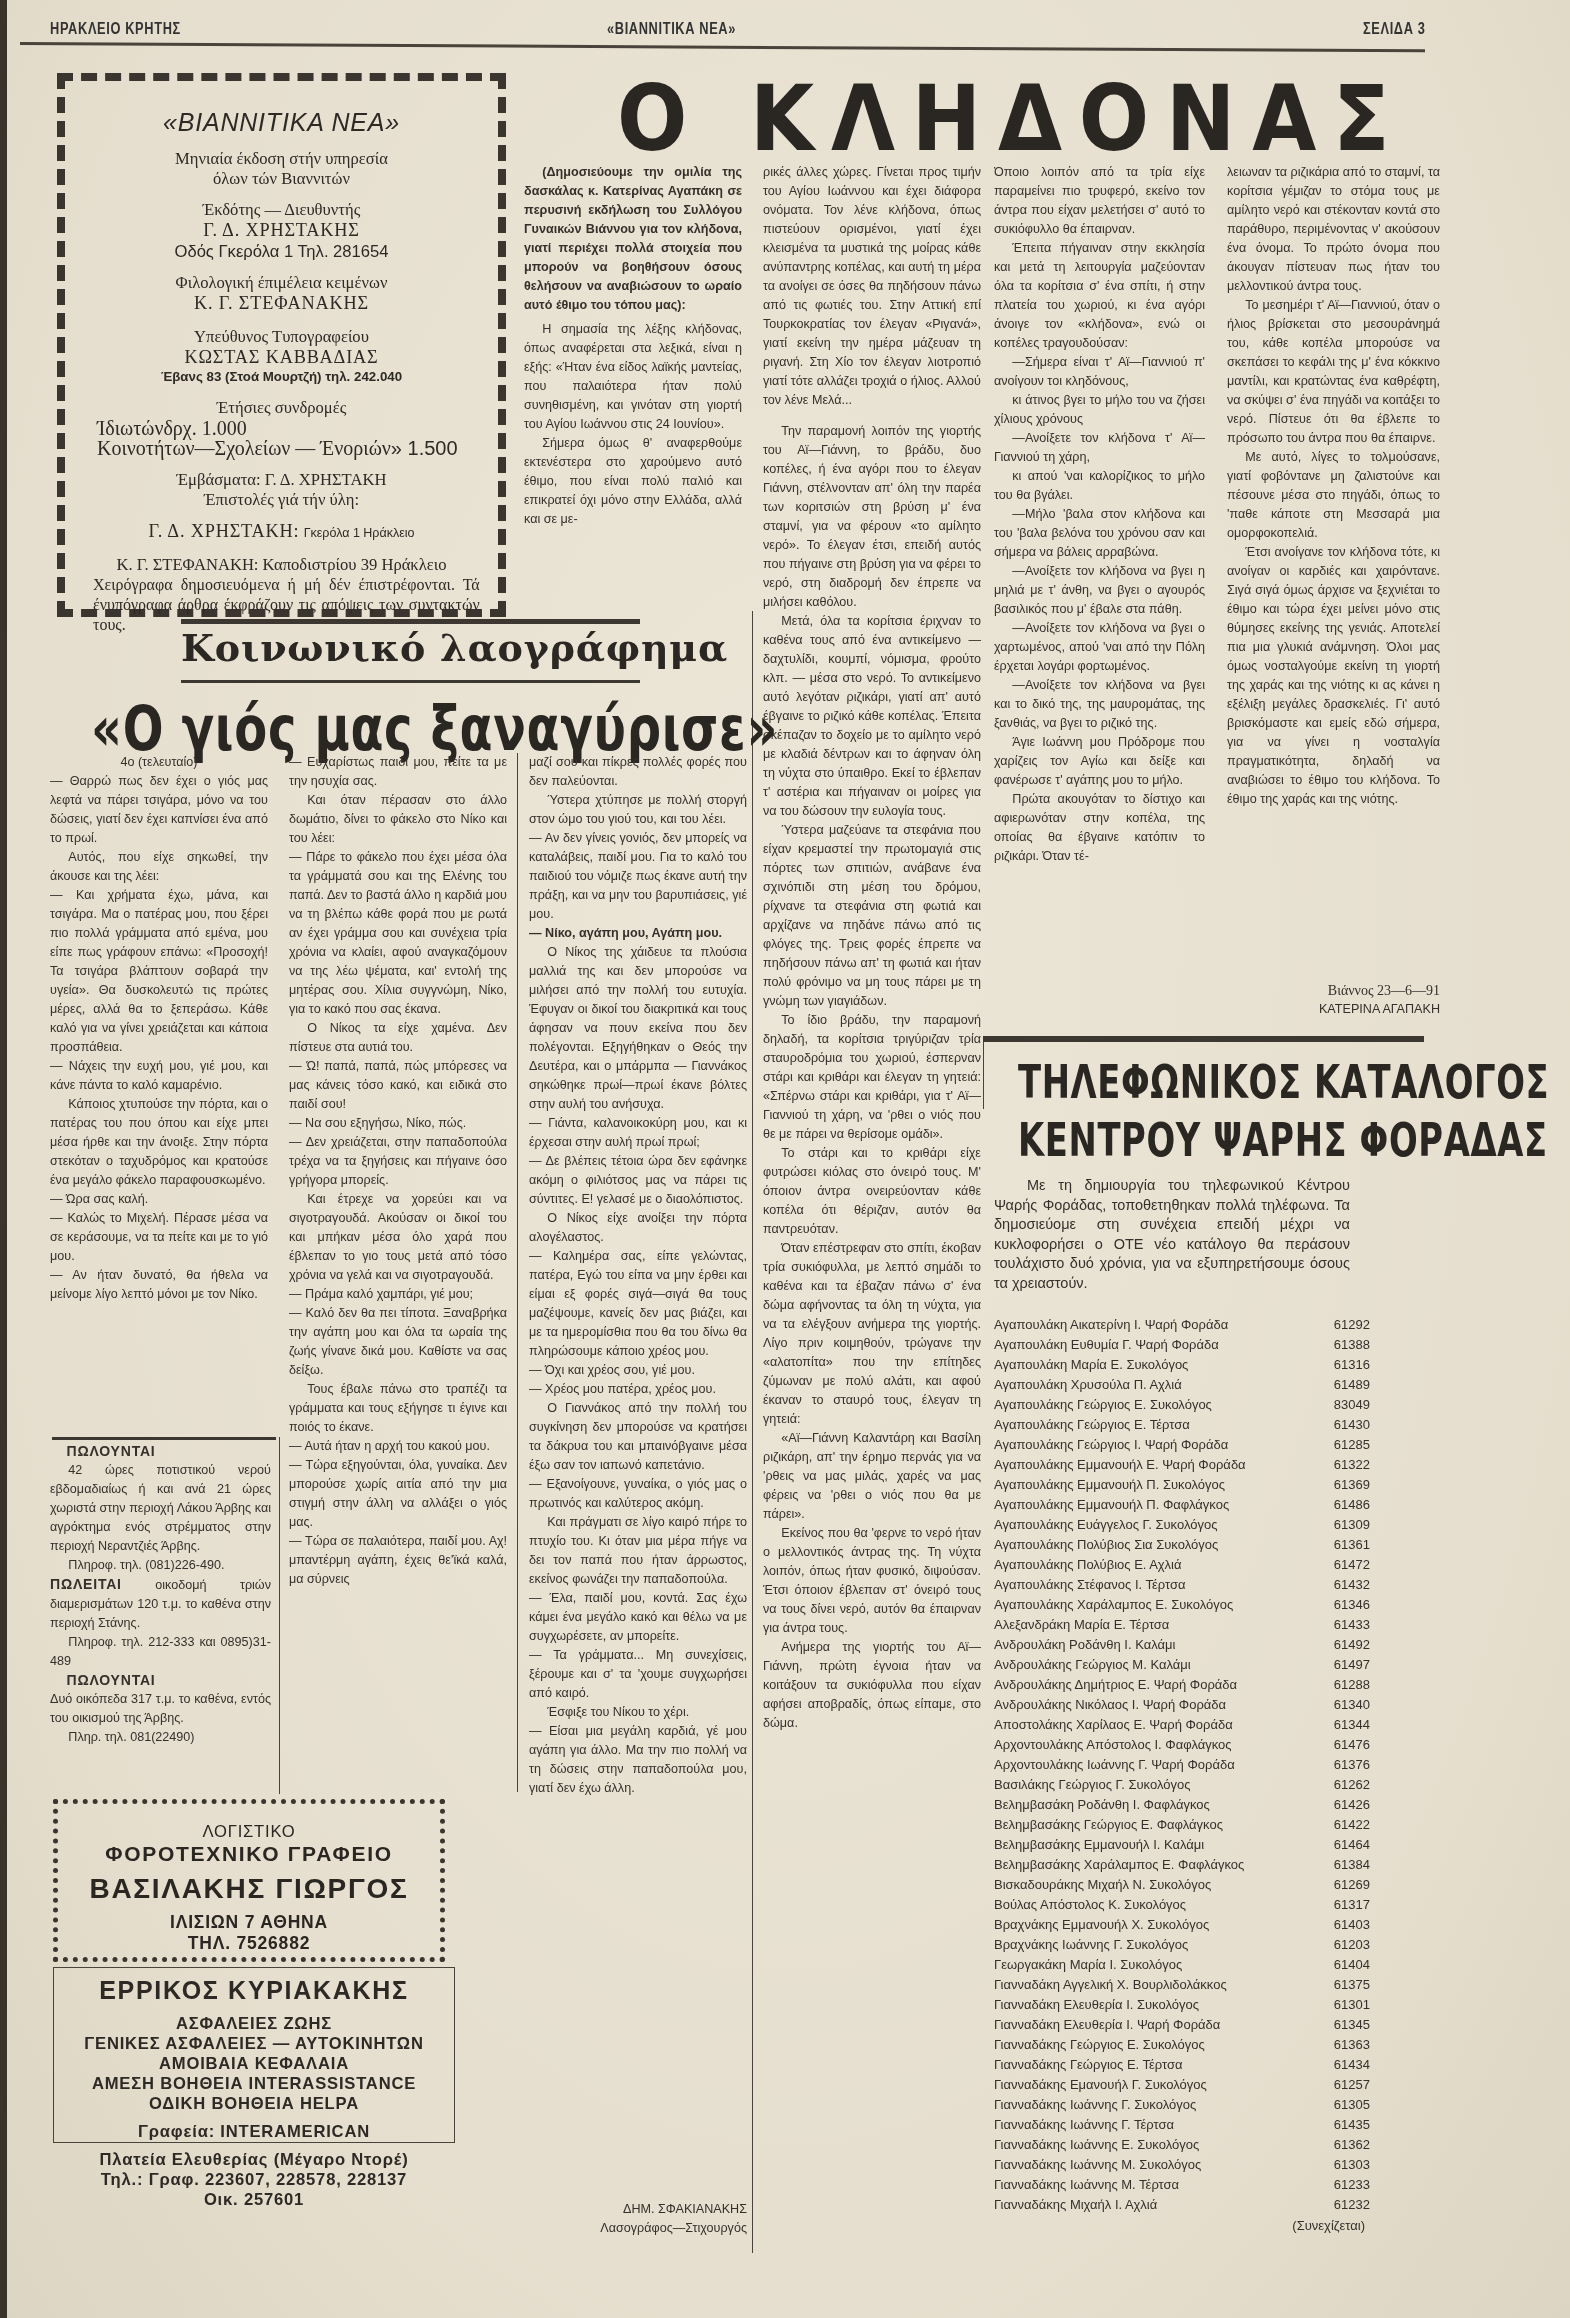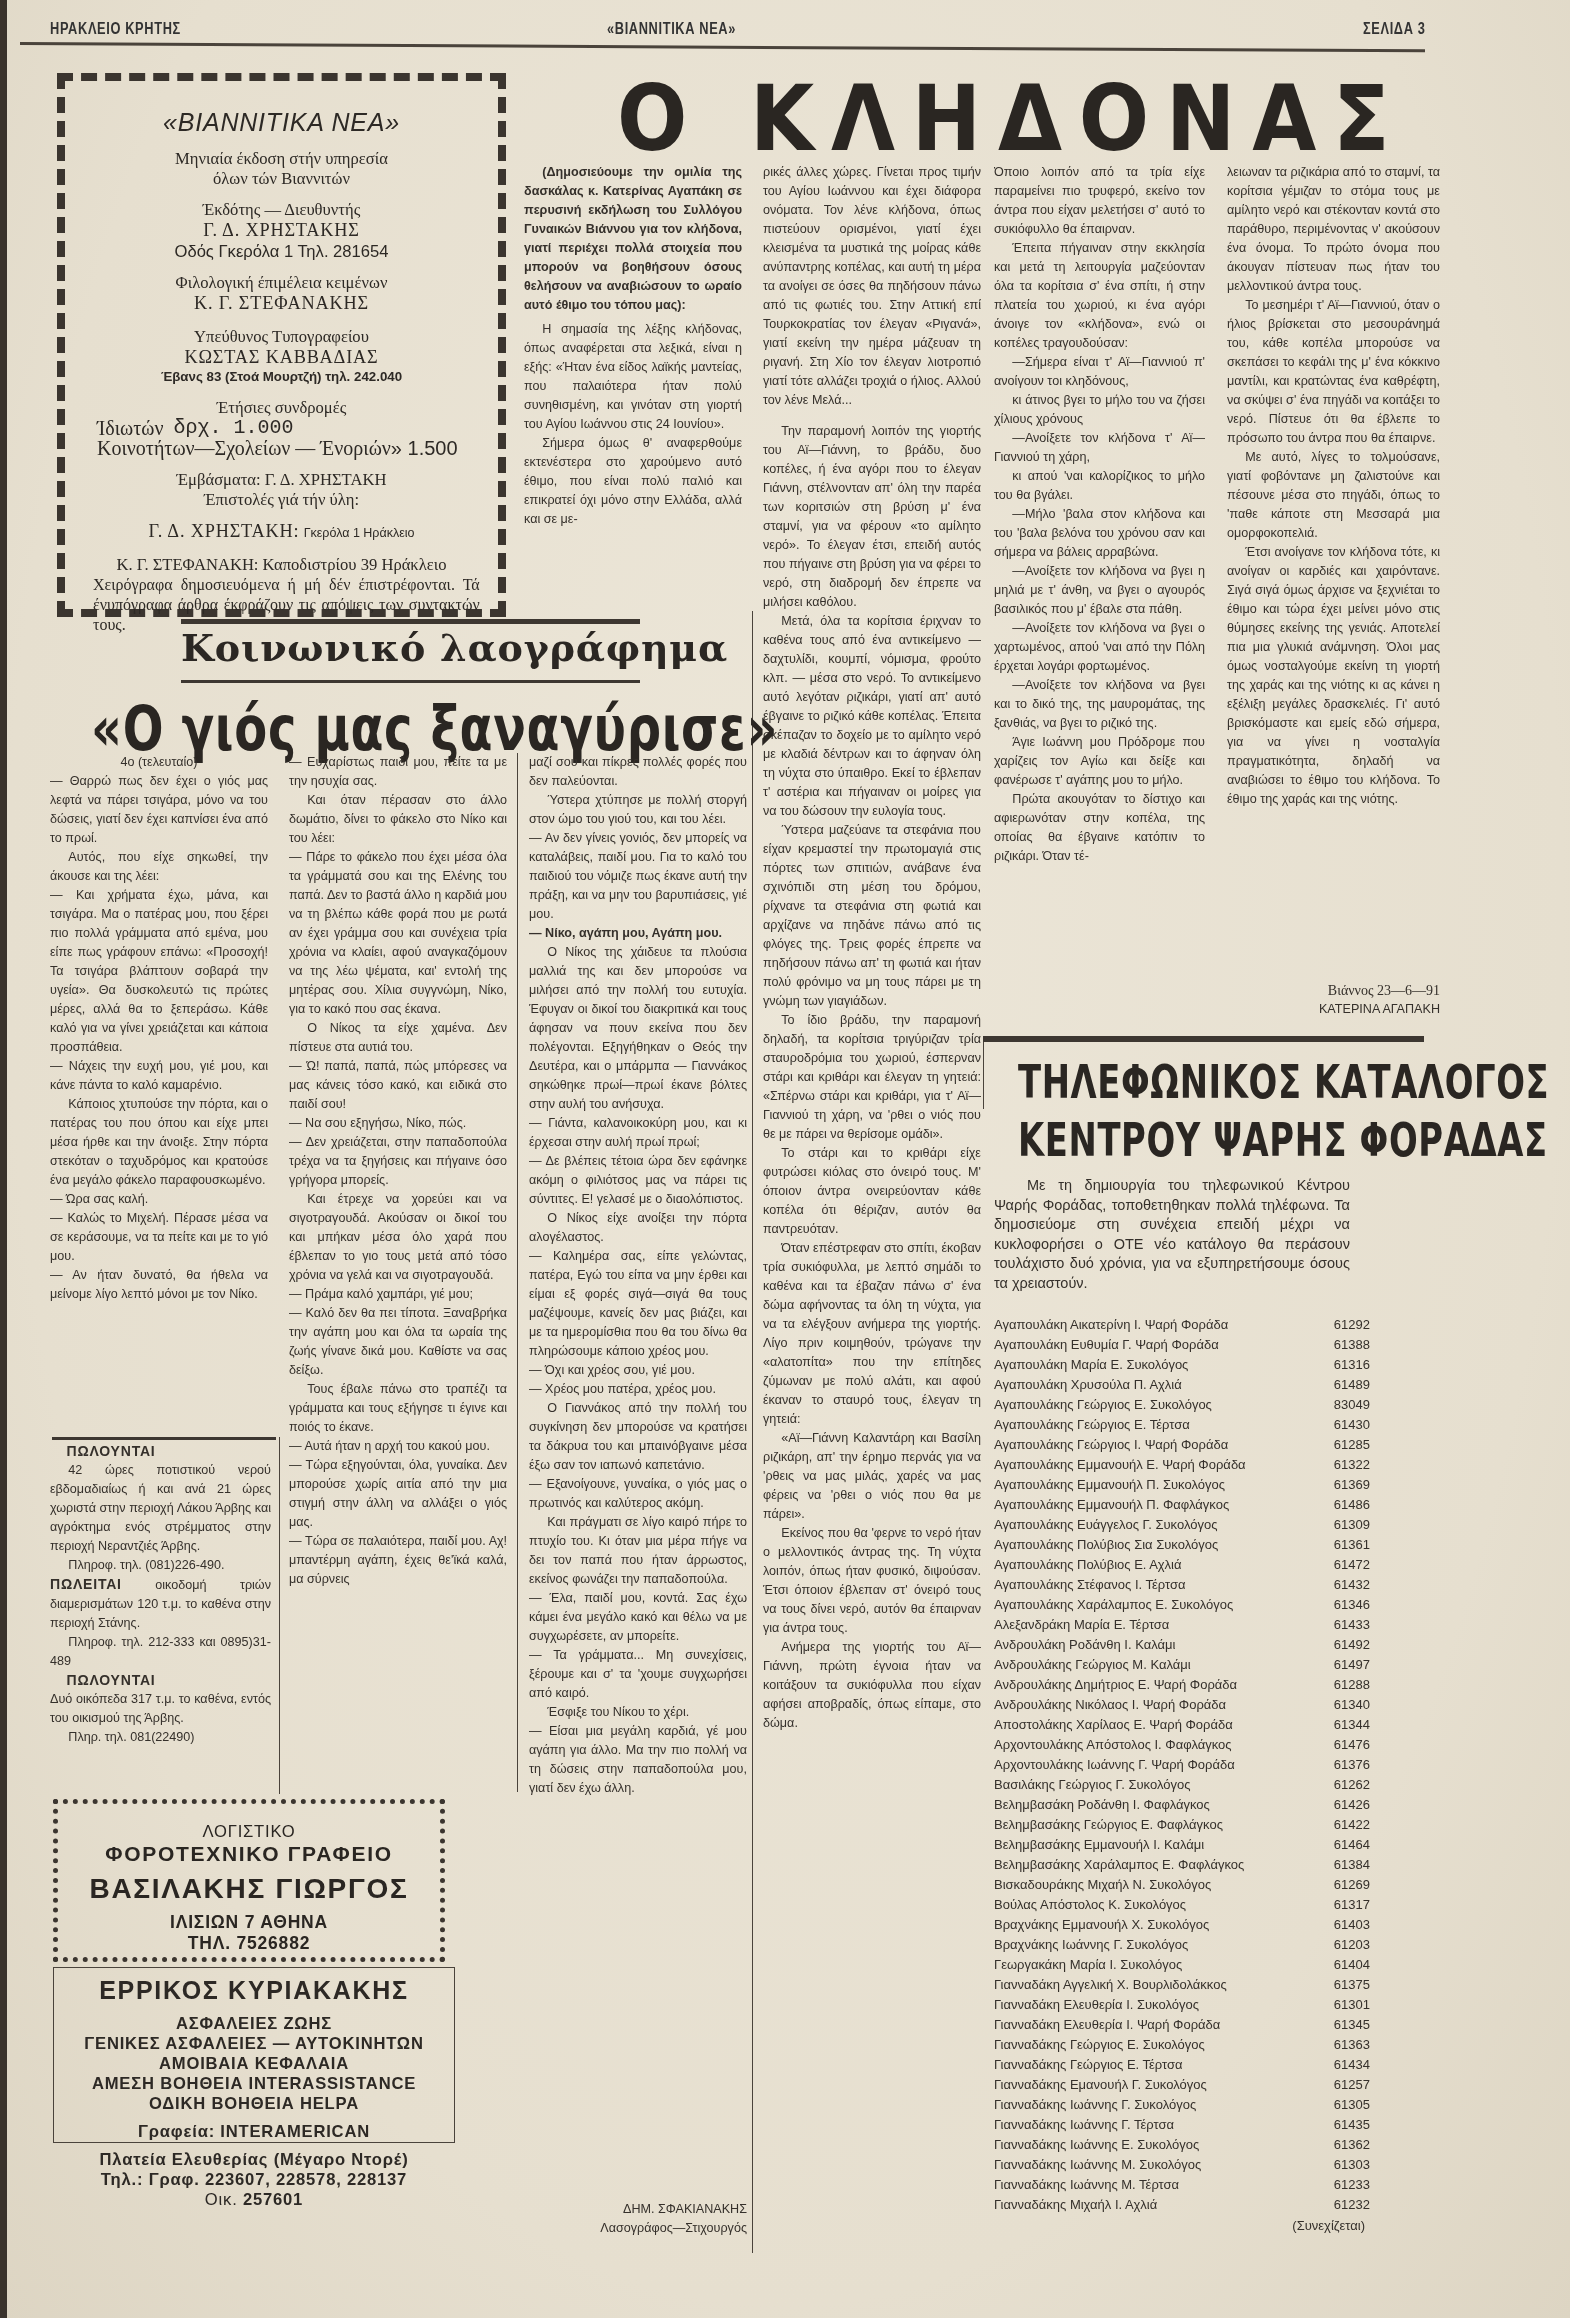--- a/index.html
+++ b/index.html
@@ -105,21 +105,21 @@
       <div class="sr">Φιλολογική έπιμέλεια κειμένων</div>
       <div class="sb">Κ. Γ. ΣΤΕΦΑΝΑΚΗΣ</div>
       <div class="gap"></div>
       <div class="sr">Υπεύθυνος Τυπογραφείου</div>
       <div class="sb">ΚΩΣΤΑΣ ΚΑΒΒΑΔΙΑΣ</div>
       <div class="ss">Έβανς 83 (Στοά Μουρτζή) τηλ. 242.040</div>
       <div class="gap"></div>
       <div class="sr">Έτήσιες συνδρομές</div>
       <div class="sub-row">
         <span>Ίδιωτών</span>
-        <span style="font-family:Liberation Mono, monospace;margin-left:10px;">δρχ. 1.000</span>
+        <span style="font-family:Liberation Serif, serif;">δρχ. 1.000</span>
       </div>
       <div class="sub-row">
         <span>Κοινοτήτων—Σχολείων — Ένοριών</span>
         <span style="font-family:'Liberation Sans',sans-serif;">»   1.500</span>
       </div>
       <div class="gap"></div>
       <div class="sr">Έμβάσματα: Γ. Δ. ΧΡΗΣΤΑΚΗ</div>
       <div class="sr">Έπιστολές γιά τήν ύλη:</div>
       <div class="gap"></div>
       <div class="sr">
@@ -267,21 +267,21 @@
     <div class="ln">ΑΣΦΑΛΕΙΕΣ ΖΩΗΣ</div>
     <div class="ln">ΓΕΝΙΚΕΣ ΑΣΦΑΛΕΙΕΣ — ΑΥΤΟΚΙΝΗΤΩΝ</div>
     <div class="ln">ΑΜΟΙΒΑΙΑ ΚΕΦΑΛΑΙΑ</div>
     <div class="ln">ΑΜΕΣΗ ΒΟΗΘΕΙΑ INTERASSISTANCE</div>
     <div class="ln">ΟΔΙΚΗ ΒΟΗΘΕΙΑ HELPA</div>
     <div class="gap"></div>
     <div class="ln">Γραφεία: INTERAMERICAN</div>
     <div class="gap"></div>
     <div class="ln">Πλατεία Ελευθερίας (Μέγαρο Ντορέ)</div>
     <div class="ln">Τηλ.: Γραφ. 223607, 228578, 228137</div>
-    <div class="ln"><span style="font-weight:normal;text-align:right;">Οικ.</span> <span>257601</span></div>
+    <div class="ln"><span style="font-weight:bold;text-align:right;">Οικ.</span> <span>257601</span></div>
   </div>
 
   <div class="sect-bar" style="left:983px; top:1036px; width:441px; height:5.8px;"></div>
   <div class="vrule" style="left:983px; top:1042px; height:67px;"></div>
   <div class="cat-title" style="top:1054px; font-size:47px;">ΤΗΛΕΦΩΝΙΚΟΣ ΚΑΤΑΛΟΓΟΣ</div>
   <div class="cat-title" style="top:1112px; font-size:47px;">ΚΕΝΤΡΟΥ ΨΑΡΗΣ ΦΟΡΑΔΑΣ</div>
   <div class="cat-intro">
     <p>Με τη δημιουργία του τηλεφωνικού Κέντρου Ψαρής Φοράδας, τοποθετηθηκαν πολλά τηλέφωνα. Τα δημοσιεύομε στη συνέχεια επειδή μέχρι να κυκλοφορήσει ο ΟΤΕ νέο κατάλογο θα περάσουν τουλάχιστο δυό χρόνια, για να εξυπηρετήσουμε όσους τα χρειαστούν.</p>
   </div>
   <div class="dir" id="dir">

